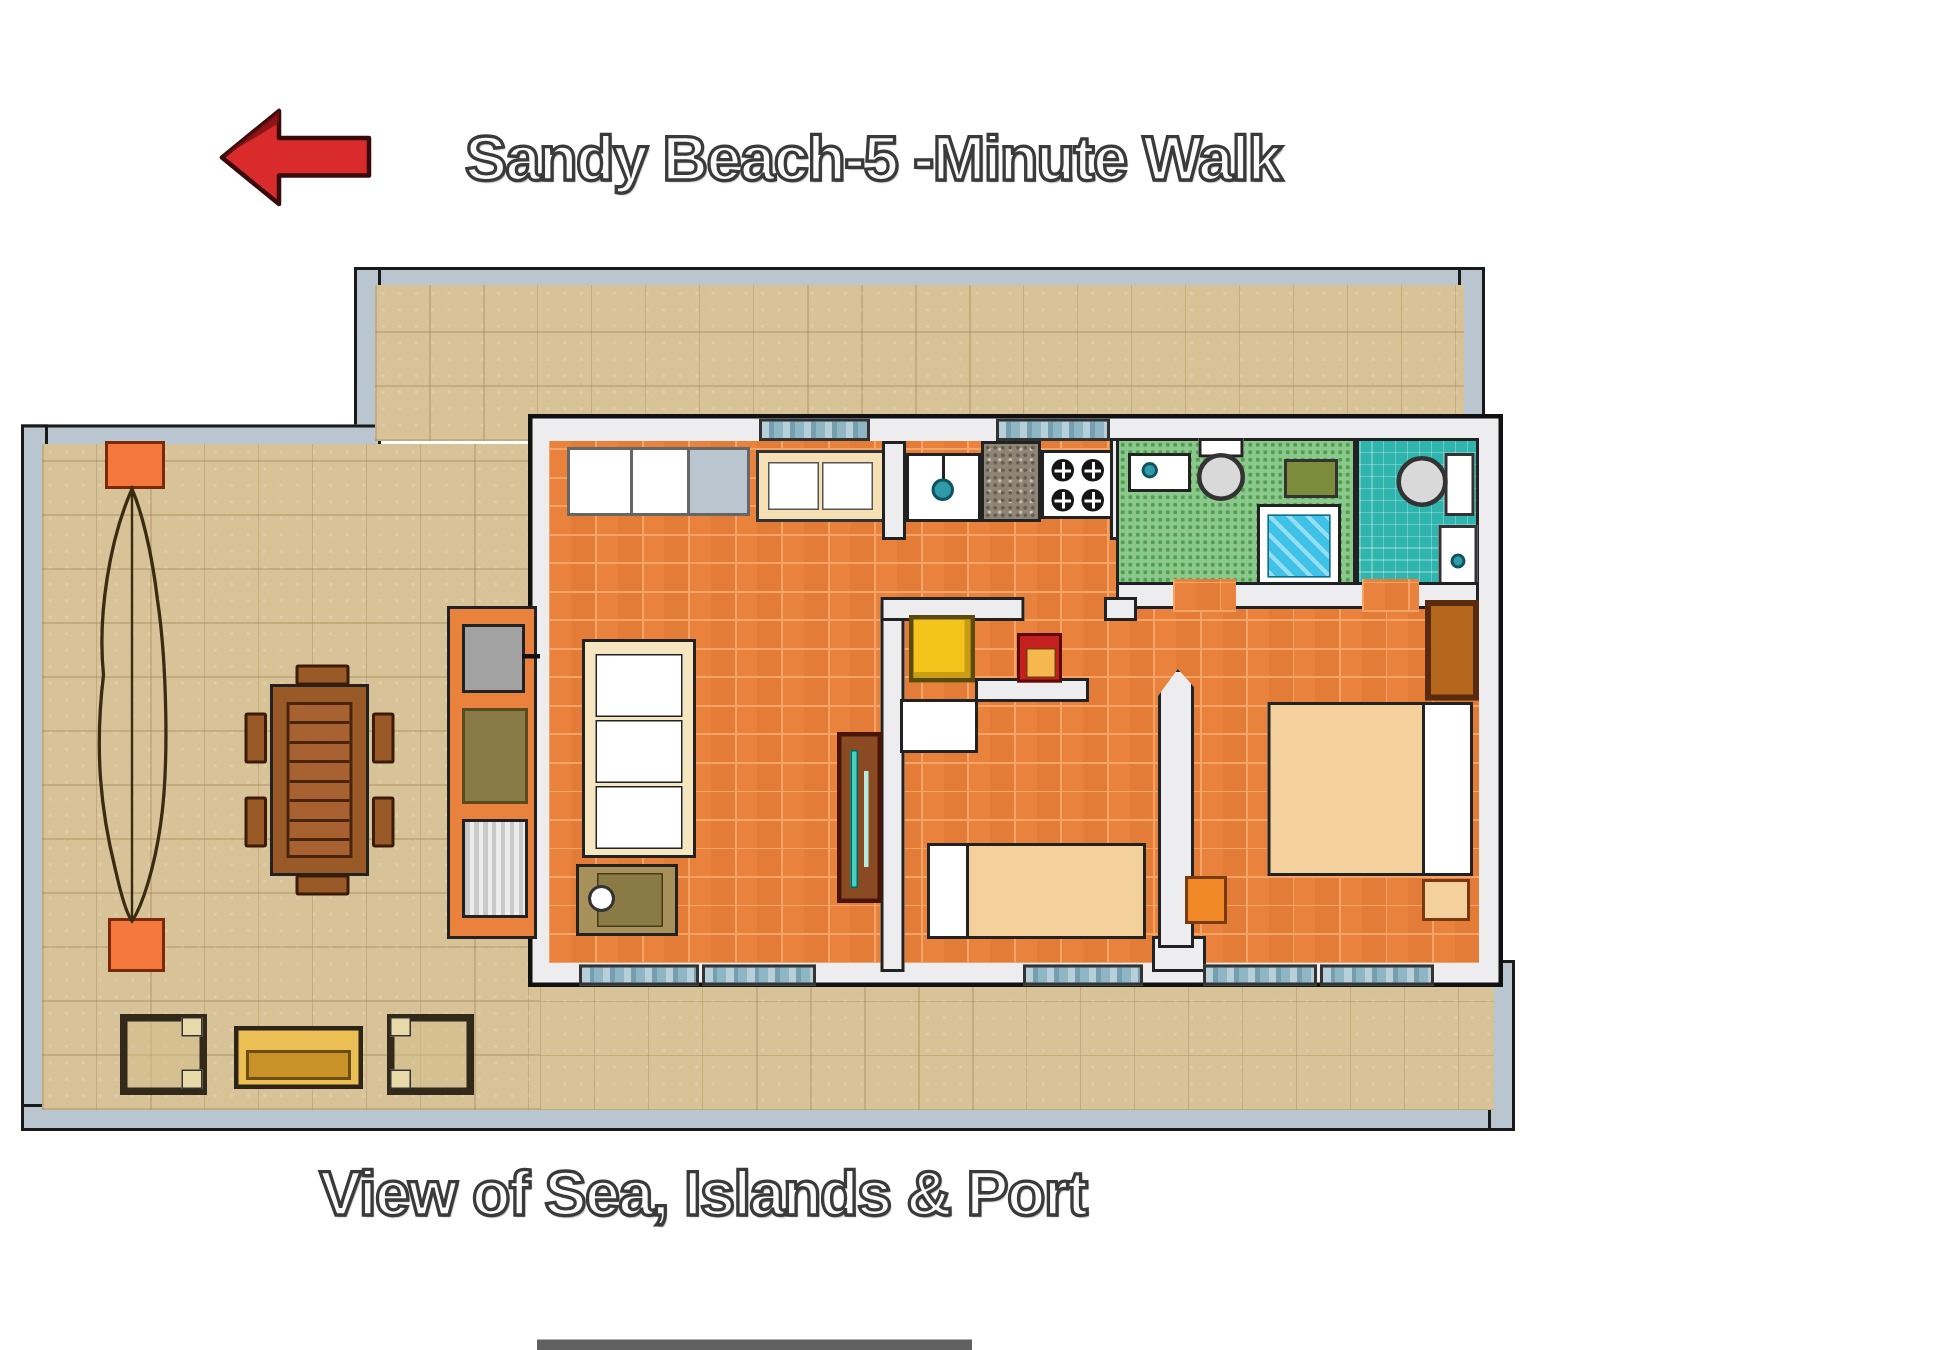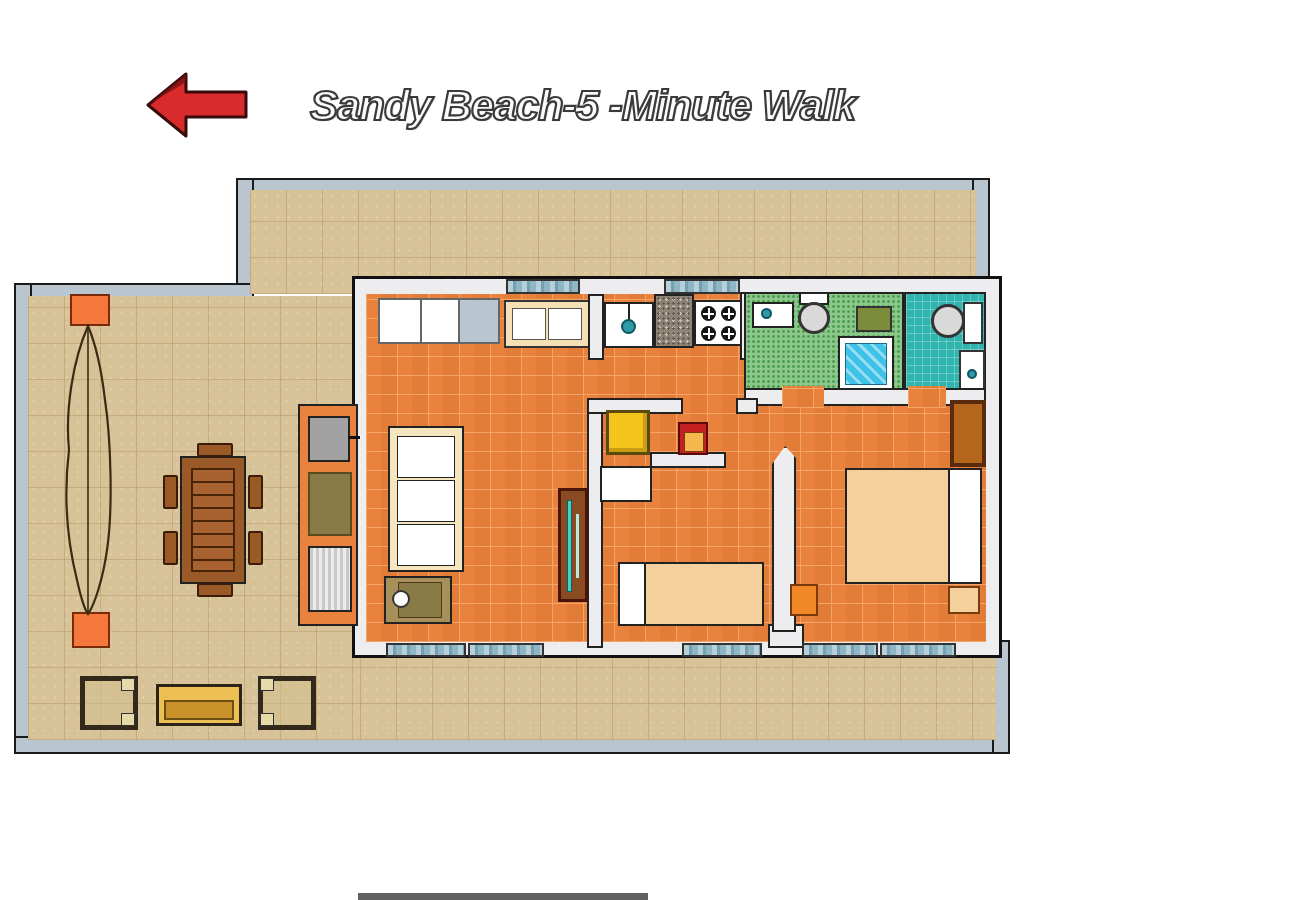--- a/index.html
+++ b/index.html
@@ -1,17 +1,17 @@
 <!DOCTYPE html>
 <html style="--page_bg: #ffffff; --outer_wall: #b9c6cf; --outline: #1a1a1a; --terrace_tile: #d8c298; --interior_wall: #ededef; --floor_tile: #e8823c; --floor_grout: #f5a468; --green_bath: #8cc88c; --teal_bath: #2fb5ae; --shower_water: #3ec2e8; --granite: #8f8576; --cabinet_cream: #f5dfb5; --sofa_cream: #f6e6c0; --bed_tan: #f4d09c; --wood_brown: #9a5a28; --wood_dark: #4a2408; --bench_gold: #ecbf55; --bench_gold_dark: #c89228; --planter_orange: #f4783c; --accent_orange: #f08828; --table_yellow: #f4c41c; --accent_red: #c42020; --bbq_gray: #a2a2a2; --olive: #7d8c3a; --shelf_brown: #8a4a22; --teal_accent: #4ad0c0; --window_glass: #8fb6c4; --arrow_red: #d92b2b; --title_fill: #fbfbfb; --title_stroke: #3a3a3a;"><head>
 <meta charset="utf-8">
 <style>
   html,body{margin:0;padding:0;background:#fff;}
   #canvas{position:relative;width:1079px;height:900px;background:var(--page_bg,#fff);overflow:hidden;
-          font-family:"Liberation Sans",sans-serif;font-style:italic;}
+          font-family:"Liberation Sans",sans-serif;}
   .el{position:absolute;box-sizing:border-box;}
   .caption{font-weight:700;font-size:42px;letter-spacing:-1px;color:var(--title_fill,#fbfbfb);
            -webkit-text-stroke:2.2px var(--title_stroke,#3a3a3a);
            text-shadow:0 0 1px #555, 1px 1px 1px #888;white-space:nowrap;}
   
   .oband{background:var(--outer_wall,#b9c6cf);border:2px solid var(--outline,#1a1a1a);}
   
   .terrace{background-color:var(--terrace_tile,#d8c298);
     background-image:
       repeating-linear-gradient(0deg, rgba(150,120,70,.30) 0 1px, transparent 1px 36px),
@@ -185,15 +185,16 @@
 
   <div class="el" style="left:80px;top:676px;width:58px;height:54px;border:5px solid #33291a;background:rgba(210,192,140,.55)"></div>
   <div class="el pad" style="left:121px;top:678px;width:14px;height:13px"></div>
   <div class="el pad" style="left:121px;top:713px;width:14px;height:13px"></div>
   <div class="el" style="left:156px;top:684px;width:86px;height:42px;background:var(--bench_gold,#ecbf55);border:3px solid #2c2416"></div>
   <div class="el" style="left:164px;top:700px;width:70px;height:20px;background:var(--bench_gold_dark,#c89228);border:2px solid #6b4e12"></div>
   <div class="el" style="left:258px;top:676px;width:58px;height:54px;border:5px solid #33291a;background:rgba(210,192,140,.55)"></div>
   <div class="el pad" style="left:260px;top:678px;width:14px;height:13px"></div>
   <div class="el pad" style="left:260px;top:713px;width:14px;height:13px"></div>
 
+  <div class="el caption" style="left:213px;top:772px">View of Sea, Islands &amp; Port</div>
   <div class="el" style="left:358px;top:893px;width:290px;height:7px;background:#454545;opacity:.85"></div>
 
 </div>
 
 </body></html>

